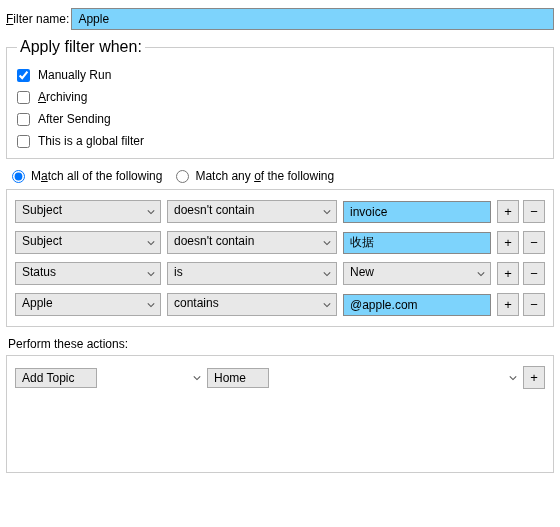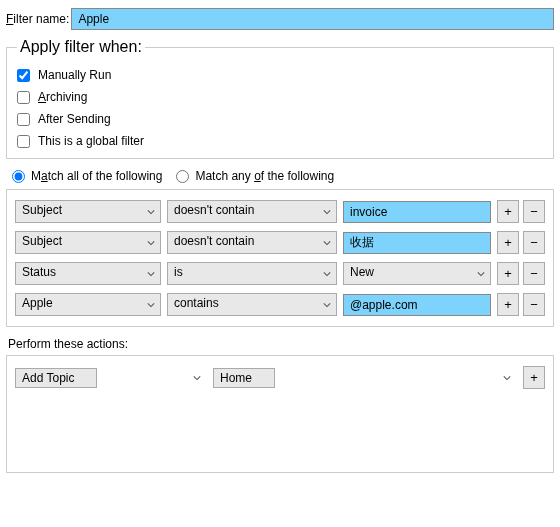--- a/index.html
+++ b/index.html
@@ -99,21 +99,20 @@
     border: 1px solid #aaa;
     background: #e8e8e8;
     display: flex; align-items: center; justify-content: center;
     cursor: default;
     font-size: 13px; line-height: 1;
   }
   .section-label { margin: 6px 0 4px 2px; }
   .actions-row {
     display: grid;
     grid-template-columns: 192px 1fr auto;
-    gap: 6px;
     align-items: center;
   }
   .actions-box { height: 118px; }
   .chev svg { display:block; }
   .u { text-decoration: underline; }
 </style>
 </head>
 <body>
 
 <div class="row-name">

